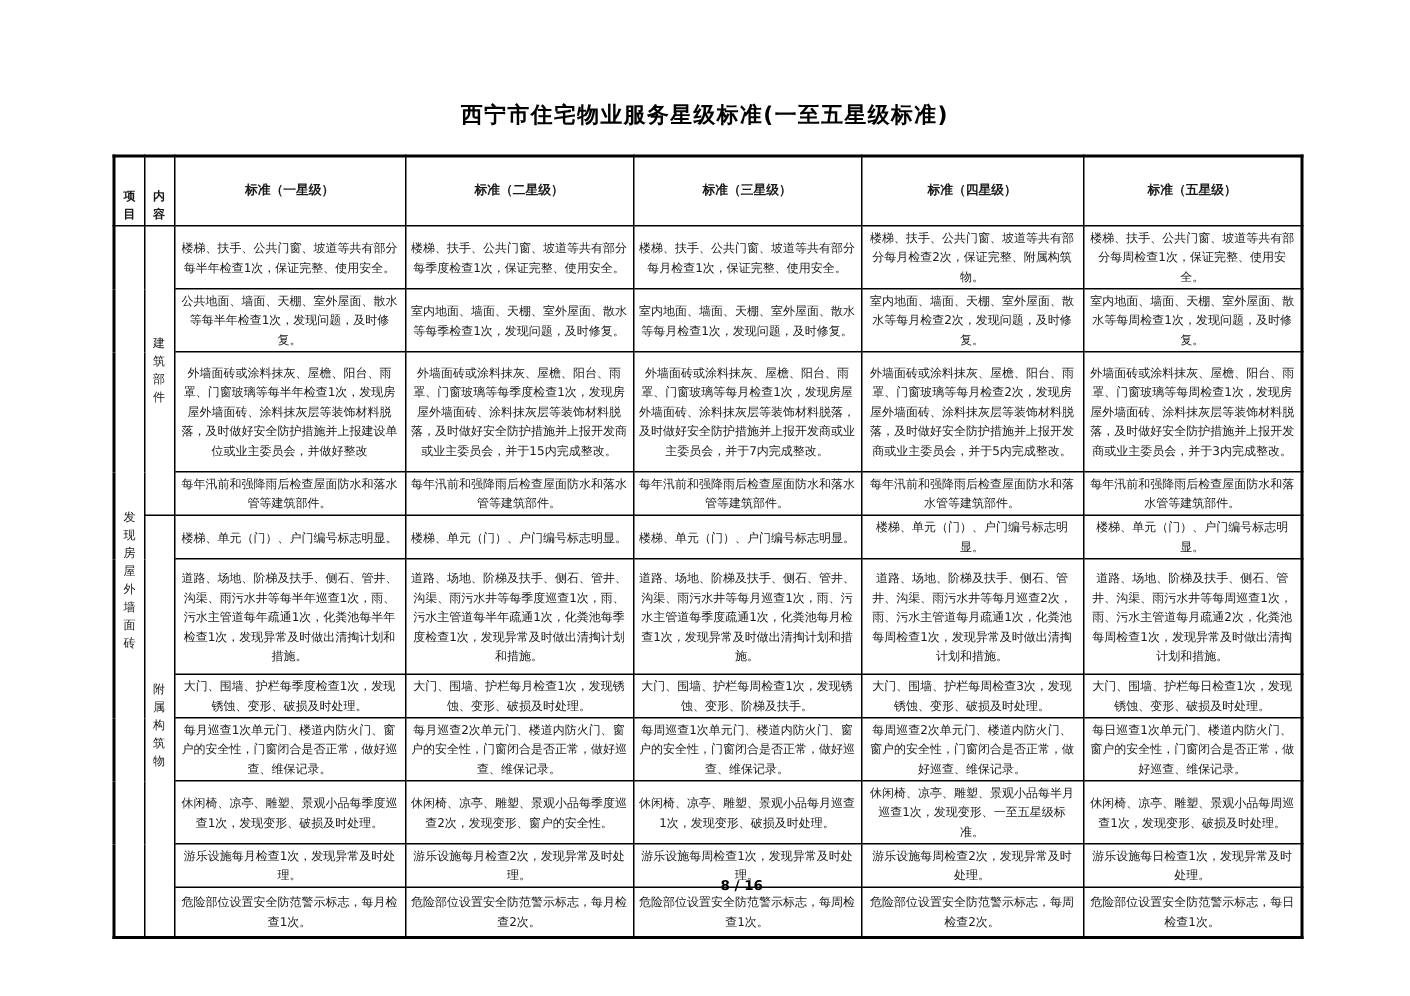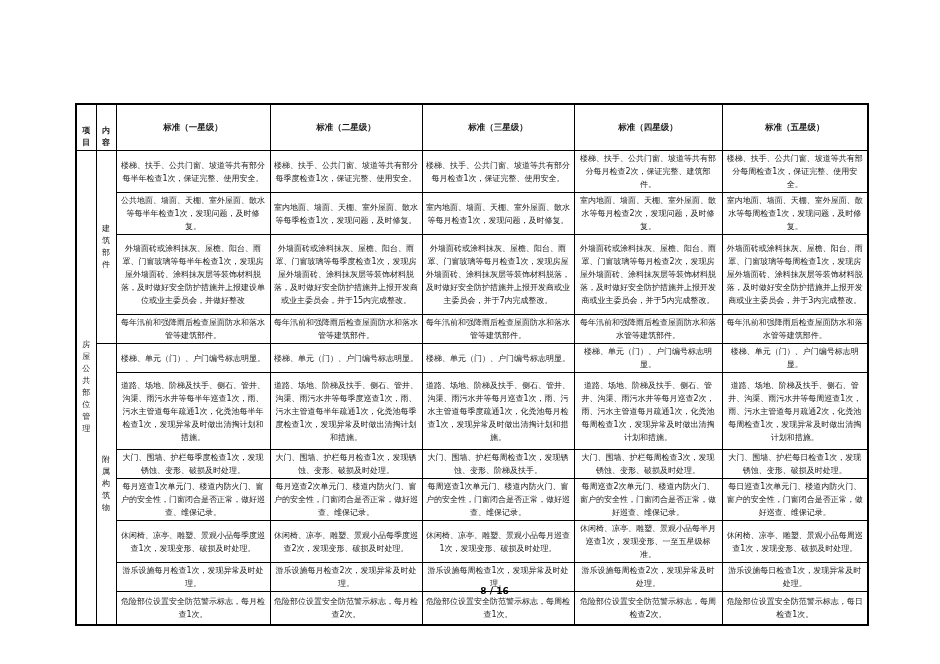--- a/index.html
+++ b/index.html
@@ -37,20 +37,21 @@
   .page-footer {
     position:absolute; top:586px; left:75px; width:791px;
     text-align:center; font-size:9px; font-weight:bold; color:#000;padding-left:48px;
   }
 </style>
 </head>
 <body>
 
 <div class="page">
 
+  <div class="doc-title">西宁市住宅物业服务星级标准(一至五星级标准)</div>
 
   <table class="standards">
     <colgroup>
       <col style="width:20px">
         <col style="width:20px">
       <col style="width:154px">
         <col style="width:152px">
         <col style="width:152px">
       <col style="width:148px">
         <col style="width:146px">
@@ -66,29 +67,29 @@
         <th>标准（一星级）</th>
         <th>标准（二星级）</th>
         <th>标准（三星级）</th>
         <th>标准（四星级）</th>
         <th>标准（五星级）</th>
       </tr>
     </thead>
     <tbody>
       <tr style="height:39px">
         <td rowspan="11">
-            <span class="vlabel">房屋公共部位管理</span>
+            <span class="vlabel">发现房屋外墙面砖</span>
           </td>
         <td rowspan="4">
             <span class="vlabel">建筑部件</span>
           </td>
         <td>楼梯、扶手、公共门窗、坡道等共有部分每半年检查1次，保证完整、使用安全。</td>
         <td>楼梯、扶手、公共门窗、坡道等共有部分每季度检查1次，保证完整、使用安全。</td>
         <td>楼梯、扶手、公共门窗、坡道等共有部分每月检查1次，保证完整、使用安全。</td>
-        <td>楼梯、扶手、公共门窗、坡道等共有部分每月检查2次，保证完整、建筑部件。</td>
+        <td>楼梯、扶手、公共门窗、坡道等共有部分每月检查2次，保证完整、附属构筑物。</td>
         <td>楼梯、扶手、公共门窗、坡道等共有部分每周检查1次，保证完整、使用安全。</td>
       </tr>
       <tr style="height:39px">
         <td>公共地面、墙面、天棚、室外屋面、散水等每半年检查1次，发现问题，及时修复。</td>
         <td>室内地面、墙面、天棚、室外屋面、散水等每季检查1次，发现问题，及时修复。</td>
         <td>室内地面、墙面、天棚、室外屋面、散水等每月检查1次，发现问题，及时修复。</td>
         <td>室内地面、墙面、天棚、室外屋面、散水等每月检查2次，发现问题，及时修复。</td>
         <td>室内地面、墙面、天棚、室外屋面、散水等每周检查1次，发现问题，及时修复。</td>
       </tr>
       <tr style="height:80px">
@@ -131,21 +132,21 @@
       </tr>
       <tr style="height:39px">
         <td>每月巡查1次单元门、楼道内防火门、窗户的安全性，门窗闭合是否正常，做好巡查、维保记录。</td>
         <td>每月巡查2次单元门、楼道内防火门、窗户的安全性，门窗闭合是否正常，做好巡查、维保记录。</td>
         <td>每周巡查1次单元门、楼道内防火门、窗户的安全性，门窗闭合是否正常，做好巡查、维保记录。</td>
         <td>每周巡查2次单元门、楼道内防火门、窗户的安全性，门窗闭合是否正常，做好巡查、维保记录。</td>
         <td>每日巡查1次单元门、楼道内防火门、窗户的安全性，门窗闭合是否正常，做好巡查、维保记录。</td>
       </tr>
       <tr style="height:39px">
         <td>休闲椅、凉亭、雕塑、景观小品每季度巡查1次，发现变形、破损及时处理。</td>
-        <td>休闲椅、凉亭、雕塑、景观小品每季度巡查2次，发现变形、破损及时处理。</td>
+        <td>休闲椅、凉亭、雕塑、景观小品每季度巡查2次，发现变形、窗户的安全性。</td>
         <td>休闲椅、凉亭、雕塑、景观小品每月巡查1次，发现变形、破损及时处理。</td>
         <td>休闲椅、凉亭、雕塑、景观小品每半月巡查1次，发现变形、一至五星级标准。</td>
         <td>休闲椅、凉亭、雕塑、景观小品每周巡查1次，发现变形、破损及时处理。</td>
       </tr>
       <tr style="height:26px">
         <td>游乐设施每月检查1次，发现异常及时处理。</td>
         <td>游乐设施每月检查2次，发现异常及时处理。</td>
         <td>游乐设施每周检查1次，发现异常及时处理。</td>
         <td>游乐设施每周检查2次，发现异常及时处理。</td>
         <td>游乐设施每日检查1次，发现异常及时处理。</td>

